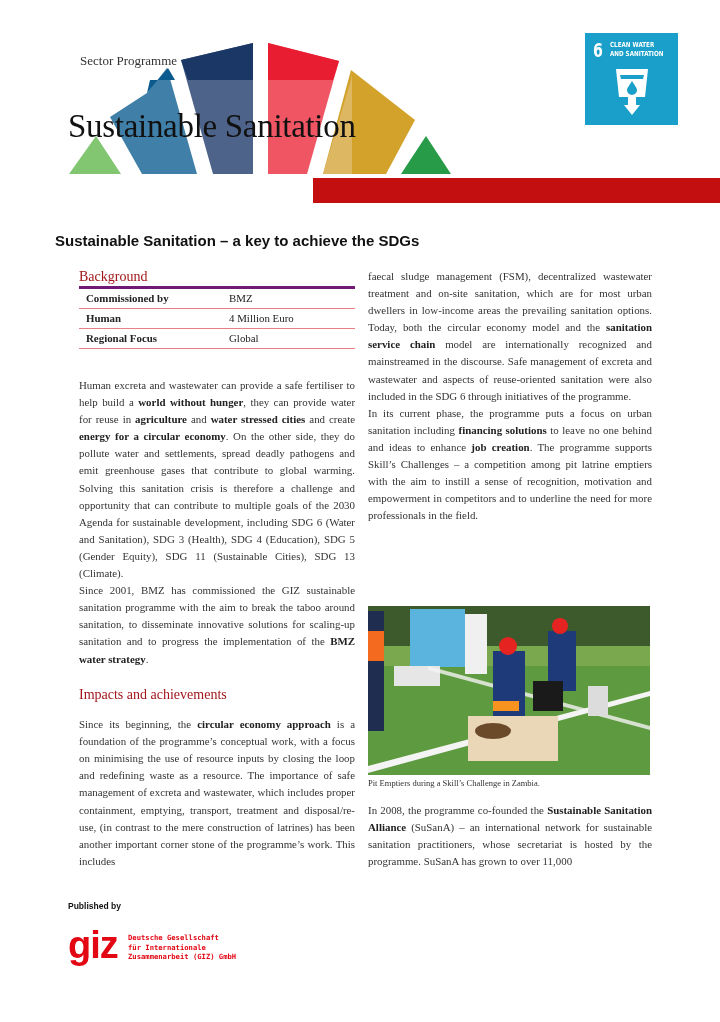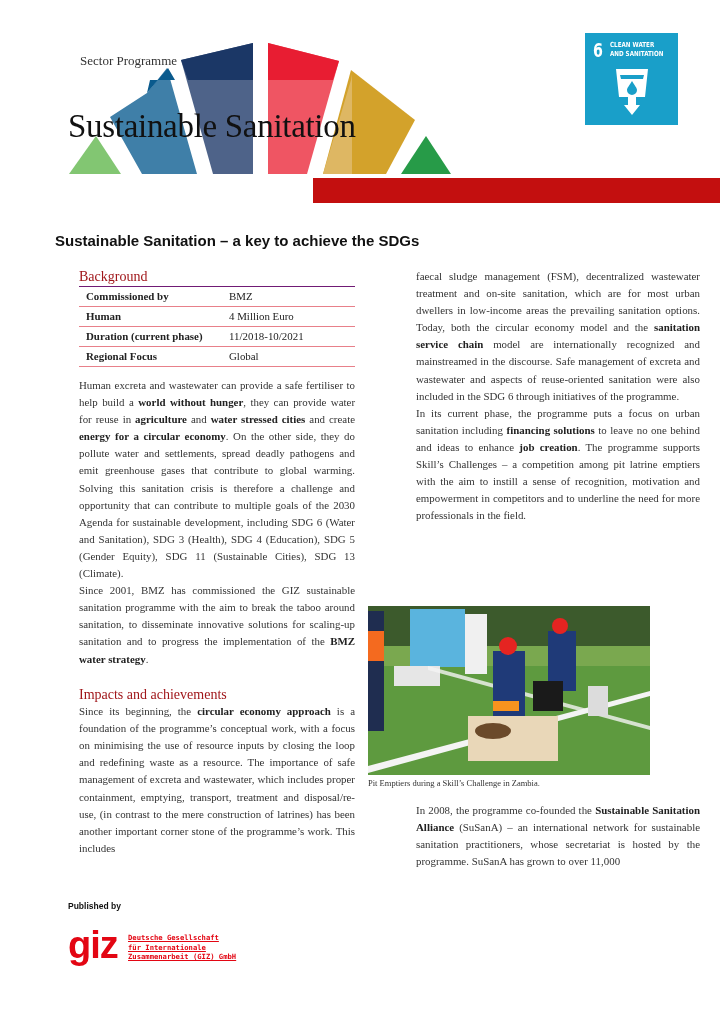--- a/index.html
+++ b/index.html
@@ -7,32 +7,32 @@
   #header-art { position:absolute; left:0; top:0; width:720px; height:215px; }
   .sector { position:absolute; left:80px; top:53px; font-size:13px; color:#333; font-family:"Liberation Serif", serif; }
   .main-title { position:absolute; left:68px; top:108px; font-size:33px; color:#111; font-family:"Liberation Serif", serif; letter-spacing:-0.3px;text-align:right; }
   .sdg-tile { position:absolute; left:585px; top:33px; width:93px; height:92px; background:#199fc9; color:#fff; font-family:"DejaVu Sans", sans-serif; }
   .sdg-num { position:absolute; left:8px; top:6px; font-size:19px; font-weight:bold; transform:scaleX(0.75); transform-origin:left top; }
   .sdg-label { position:absolute; left:25px; top:8px; font-size:7px; font-weight:bold; line-height:9px; transform:scaleX(0.8); transform-origin:left top; white-space:nowrap; }
   .subtitle { position:absolute; left:55px; top:232px; font-family:"Liberation Sans", sans-serif; font-weight:bold; font-size:15px; color:#111; }
   .col { position:absolute; font-size:10.9px; line-height:17.1px; text-align:justify; color:#333; }
   .col p { margin:0; }
   .left-col { left:79px; width:276px; }
-  .right-col { left:368px; width:284px;margin-left:48px; }
+  .right-col { left:368px; width:284px; }
   .h2 { font-family:Liberation Serif, serif; font-size:14px; color:#a0161a; }
   table.bg { border-collapse:collapse; width:276px; font-size:10.9px; color:#222; }
   table.bg td { border-bottom:1px solid #e8808a; padding:1px 0 1px 7px; height:16px; }
-  table.bg tr:first-child td { border-top:1px solid #701a75; }
+  table.bg tr:first-child td { border-top:3px solid #701a75; }
   table.bg td.k { font-weight:bold; width:136px; }
   b { color:#222; }
   .photo { position:absolute; left:368px; top:606px; width:282px; height:169px; overflow:hidden; }
   .caption { position:absolute; left:368px; top:778px; font-size:8.5px; color:#333; }
   .published { position:absolute; left:68px; top:901px; font-family:"Liberation Sans", sans-serif; font-weight:bold; font-size:8.5px; color:#111; }
   .giz-logo { position:absolute; left:68px; top:925px; font-family:"Liberation Sans", sans-serif; font-weight:bold; font-size:38px; color:#e30613; letter-spacing:-1px; line-height:40px; }
-  .giz-text { position:absolute; left:128px; top:933px; font-family:"DejaVu Sans Mono", monospace; font-size:7.2px; line-height:9.5px; color:#e30613; font-weight:bold;text-decoration:underline; }
+  .giz-text { position:absolute; left:128px; top:933px; font-family:"DejaVu Sans Mono", monospace; font-size:7.2px; line-height:9.5px; color:#e30613; font-weight:bold; }
 </style>
 </head>
 <body>
 
 <svg id="header-art" viewBox="0 0 720 215">
 
   <polygon points="69,174 96,136 121,174" fill="#82c672"></polygon>
 
   <polygon points="110,117 147,93 167,68 197,174 142,174" fill="#3f7fa8"></polygon>
   <polygon points="147,93 168,68 175,80 150,80" fill="#0a5a8d"></polygon>
@@ -75,38 +75,34 @@
     <tbody>
         <tr>
           <td class="k">Commissioned by</td>
           <td>BMZ</td>
         </tr>
     <tr>
           <td class="k">Human</td>
           <td>4 Million Euro</td>
         </tr>
     <tr>
-          <td class="k">Duration (current phase)</td>
-          <td>11/2018-10/2021</td>
-        </tr>
-    <tr>
           <td class="k">Regional Focus</td>
           <td>Global</td>
         </tr>
   </tbody>
     </table>
 </div>
 
 <div class="col left-col" style="top:377px;">
   <p><span>Human excreta and wastewater can provide a safe fertiliser to help build a </span><b>world without hunger</b><span>, they can provide water for reuse in </span><b>agriculture</b><span> and </span><b>water stressed cities</b><span> and create </span><b>energy for a circular economy</b><span>. On the other side, they do pollute water and settlements, spread deadly pathogens and emit greenhouse gases that contribute to global warming. Solving this sanitation crisis is therefore a challenge and opportunity that can contribute to multiple goals of the 2030 Agenda for sustainable development, including SDG 6 (Water and Sanitation), SDG 3 (Health), SDG 4 (Education), SDG 5 (Gender Equity), SDG 11 (Sustainable Cities), SDG 13 (Climate).</span></p>
   <p><span>Since 2001, BMZ has commissioned the GIZ sustainable sanitation programme with the aim to break the taboo around sanitation, to disseminate innovative solutions for scaling-up sanitation and to progress the implementation of the </span><b>BMZ water strategy</b><span>.</span></p>
 </div>
 
 <div class="col left-col" style="top:686px;">
-  <div class="h2" style="margin-bottom:0;">Impacts and achievements</div>
+  <div class="h2" style="margin-bottom:13px;">Impacts and achievements</div>
   <p><span>Since its beginning, the </span><b>circular economy approach</b><span> is a foundation of the programme’s conceptual work, with a focus on minimising the use of resource inputs by closing the loop and redefining waste as a resource. The importance of safe management of excreta and wastewater, which includes proper containment, emptying, transport, treatment and disposal/re-use, (in contrast to the mere construction of latrines) has been another important corner stone of the programme’s work. This includes</span></p>
 </div>
 
 <div class="col right-col" style="top:268px;">
   <p><span>faecal sludge management (FSM), decentralized wastewater treatment and on-site sanitation, which are for most urban dwellers in low-income areas the prevailing sanitation options. Today, both the circular economy model and the </span><b>sanitation service chain</b><span> model are internationally recognized and mainstreamed in the discourse. Safe management of excreta and wastewater and aspects of reuse-oriented sanitation were also included in the SDG 6 through initiatives of the programme.</span></p>
   <p><span>In its current phase, the programme puts a focus on urban sanitation including </span><b>financing solutions</b><span> to leave no one behind and ideas to enhance </span><b>job creation</b><span>. The programme supports Skill’s Challenges – a competition among pit latrine emptiers with the aim to instill a sense of recognition, motivation and empowerment in competitors and to underline the need for more professionals in the field.</span></p>
 </div>
 
 <div class="photo">
   <svg width="282" height="169" viewBox="0 0 282 169">

